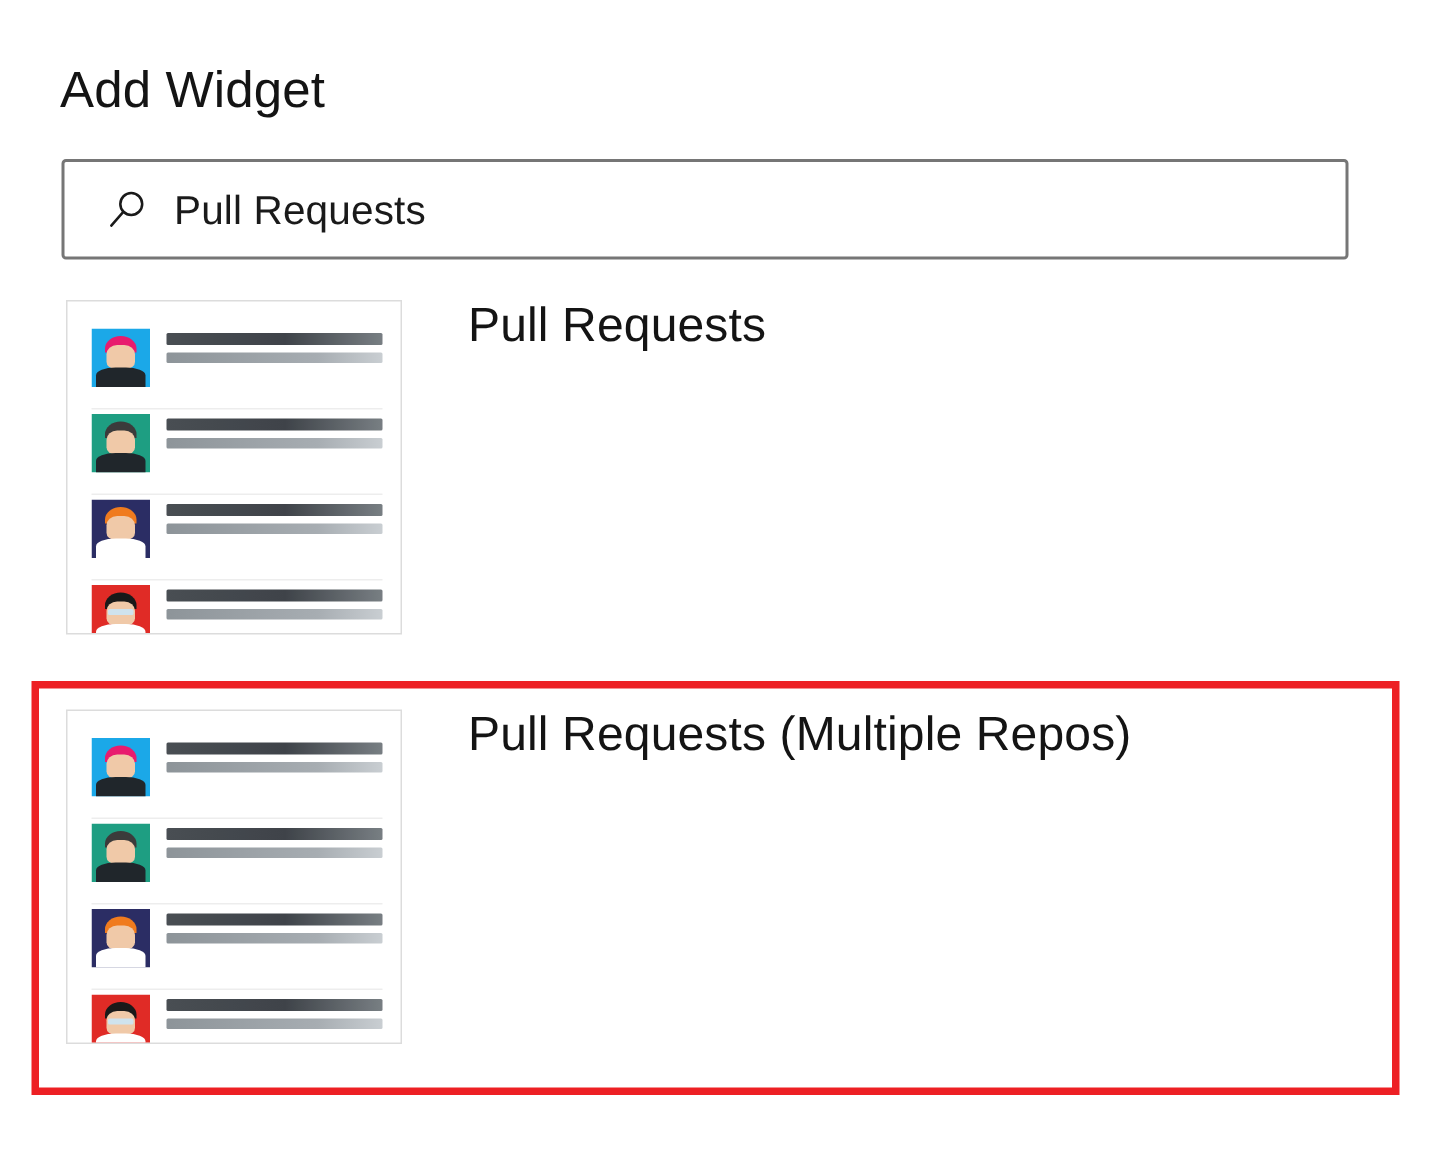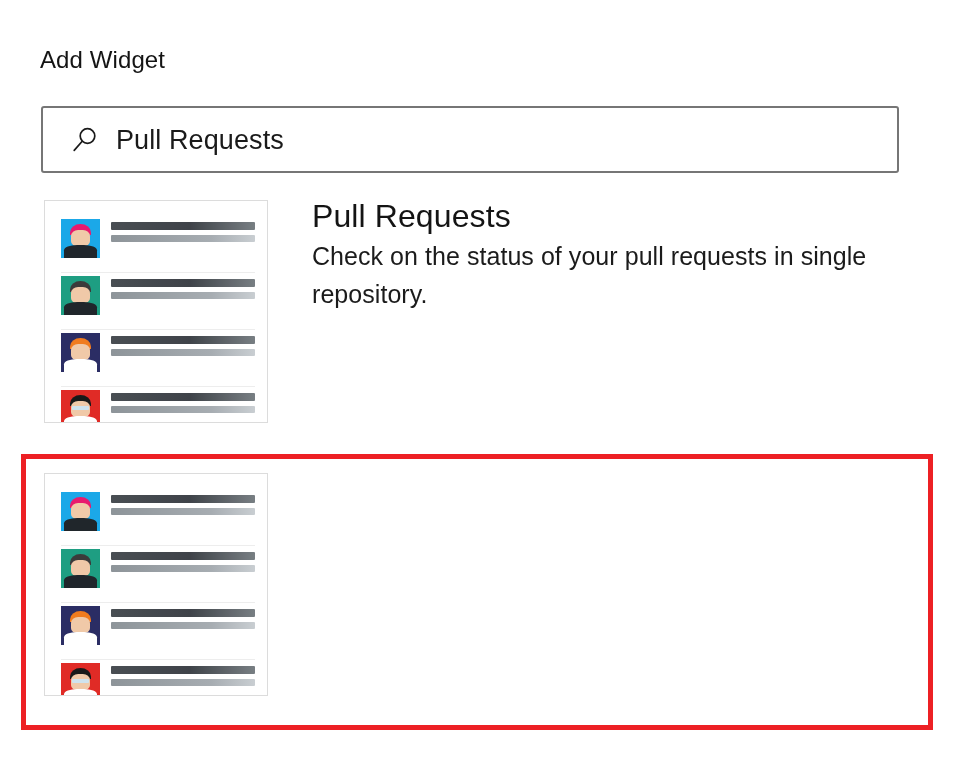--- a/index.html
+++ b/index.html
@@ -15,21 +15,21 @@
     font-family: "Liberation Sans", sans-serif;
     color: #1a1a1a;
     -webkit-font-smoothing: antialiased;
   }
 
   
   #page-title {
     position: absolute;
     left: 40px;
     top: 38px;
-    font-size: 24px;
+    font-size: 34px;
     font-weight: 400;
     line-height: 44px;
     letter-spacing: 0.1px;
     color: #141414;
     white-space: nowrap;
   }
 
   
   #search-box {
     position: absolute;
@@ -265,21 +265,20 @@
           <div class="line-strong"></div>
           <div class="line-weak"></div>
         </div>
       </div>
 
     </div>
   </div>
 
   <div class="text-block">
     <div class="result-title">Pull Requests</div>
-    <div class="result-desc">Check on the status of your pull requests in single repository.</div>
   </div>
 </div>
 
 <div class="result-row" id="result-row-1">
 
   <div class="thumb">
     <div class="thumb-inner">
 
       <div class="thumb-row">
         <div class="avatar">
@@ -331,16 +330,17 @@
         <div class="thumb-lines">
           <div class="line-strong"></div>
           <div class="line-weak"></div>
         </div>
       </div>
 
     </div>
   </div>
 
   <div class="text-block">
+    <div class="result-title">Pull Requests (Multiple Repos)</div>
   </div>
 </div>
 
 <div id="selection-highlight"></div>
 
 </body></html>

